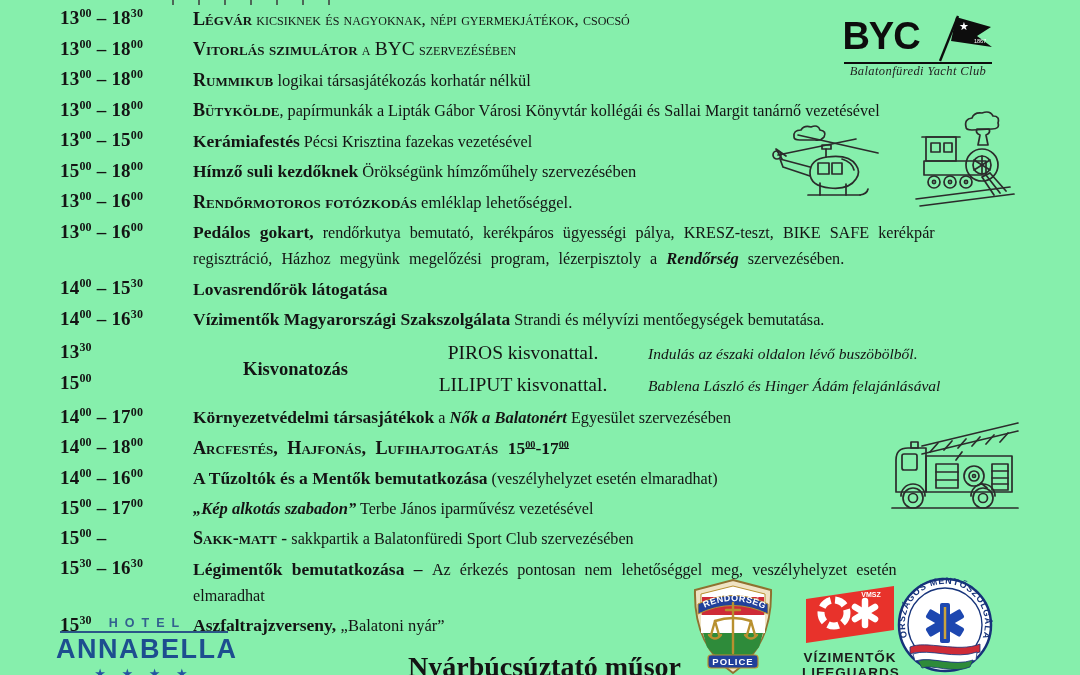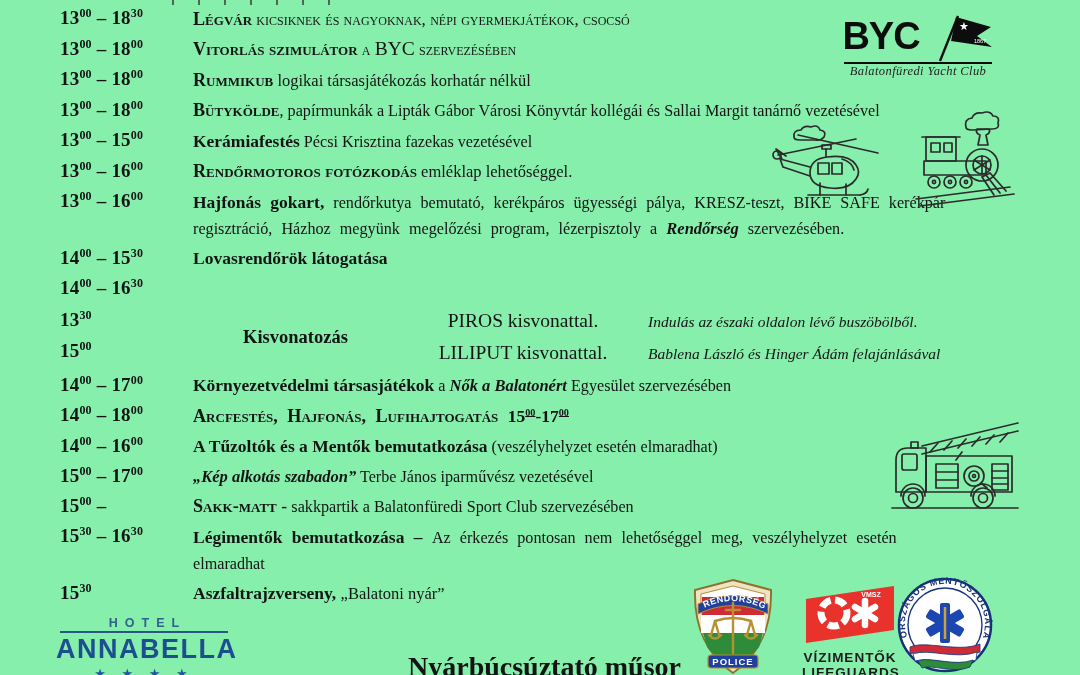--- a/index.html
+++ b/index.html
@@ -94,40 +94,49 @@
           <div class="dline"><span class="sg-bsc">Bütykölde</span><span class="sg-i">, papírmunkák a Lipták Gábor Városi Könyvtár kollégái és Sallai Margit tanárnő vezetésével</span></div>
         </div>
       </div>
       <div class="row">
         <span class="time"><span>13</span><sup>00</sup> – <span>15</span><sup>00</sup></span>
         <div class="desc">
           <div class="dline"><span class="sg-b">Kerámiafestés</span><span class="sg-i"> Pécsi Krisztina fazekas vezetésével</span></div>
         </div>
       </div>
       <div class="row">
+        <span class="time"><span>15</span><sup>00</sup> – <span>18</span><sup>00</sup></span>
+        <div class="desc">
+          <div class="dline"><span class="sg-b">Hímző suli kezdőknek</span><span class="sg-plain"> Örökségünk hímzőműhely szervezésében</span></div>
+        </div>
+      </div>
+      <div class="row">
         <span class="time"><span>13</span><sup>00</sup> – <span>16</span><sup>00</sup></span>
         <div class="desc">
           <div class="dline"><span class="sg-bsc">Rendőrmotoros fotózkodás</span><span class="sg-plain"> emléklap lehetőséggel.</span></div>
         </div>
       </div>
       <div class="row">
         <span class="time"><span>13</span><sup>00</sup> – <span>16</span><sup>00</sup></span>
         <div class="desc wide">
-          <div class="dline"><span class="sg-b">Hajfonás gokart,</span><span class="sg-i"> rendőrkutya bemutató, kerékpáros ügyességi pálya, KRESZ-teszt, BIKE SAFE kerékpár</span></div>
+          <div class="dline"><span class="sg-b">Pedálos gokart,</span><span class="sg-i"> rendőrkutya bemutató, kerékpáros ügyességi pálya, KRESZ-teszt, BIKE SAFE kerékpár</span></div>
           <div class="dline"><span class="sg-i">regisztráció, Házhoz megyünk megelőzési program, lézerpisztoly a </span><span class="sg-bi">Rendőrség</span><span class="sg-i"> szervezésében.</span></div>
         </div>
       </div>
       <div class="row">
         <span class="time"><span>14</span><sup>00</sup> – <span>15</span><sup>30</sup></span>
         <div class="desc">
           <div class="dline"><span class="sg-b">Lovasrendőrök látogatása</span></div>
         </div>
       </div>
       <div class="row">
         <span class="time"><span>14</span><sup>00</sup> – <span>16</span><sup>30</sup></span>
+        <div class="desc">
+          <div class="dline"><span class="sg-b">Vízimentők Magyarországi Szakszolgálata</span><span class="sg-i"> Strandi és mélyvízi mentőegységek bemutatása.</span></div>
+        </div>
       </div>
       <div class="row">
         <span class="time ktimes">
           <div><span>13</span><sup>30</sup></div>
           <div><span>15</span><sup>00</sup></div>
         </span>
         <div class="desc kwrap">
           <div class="klabel">Kisvonatozás</div>
           <div class="kentries">
             <div class="kentry">

